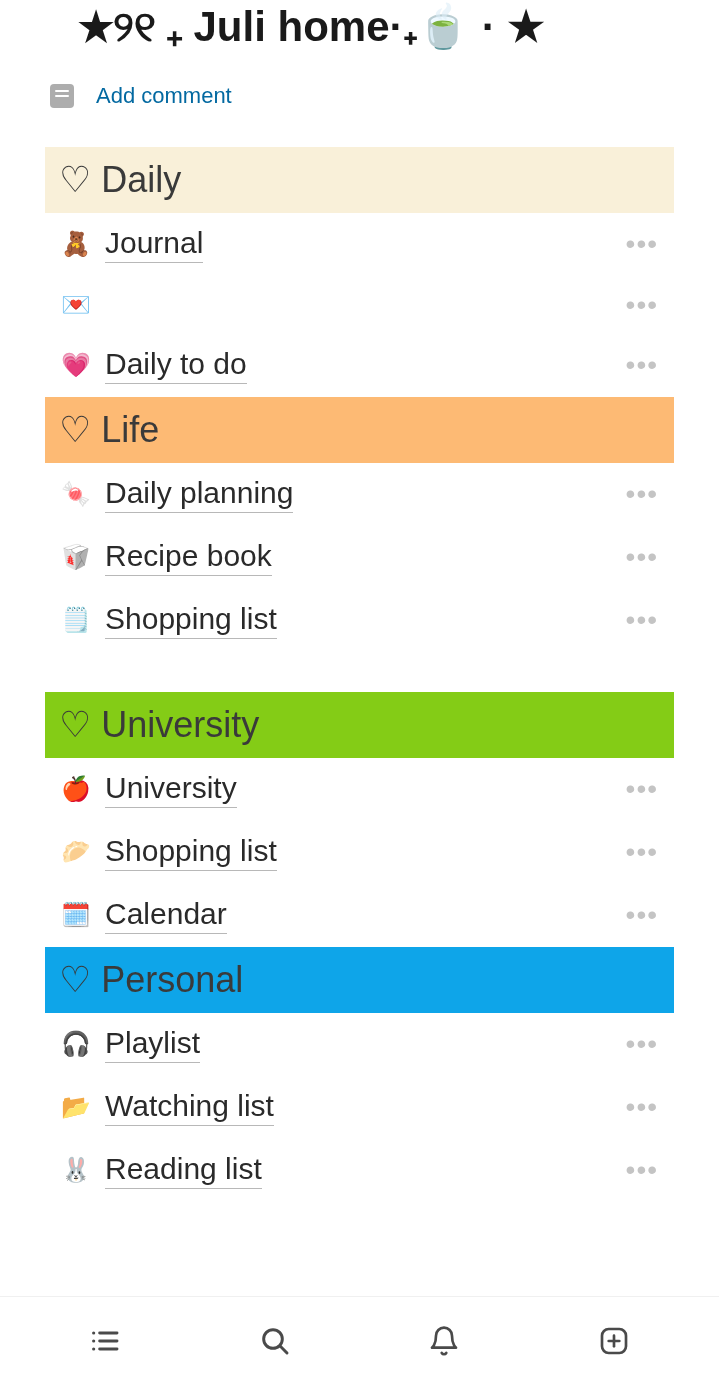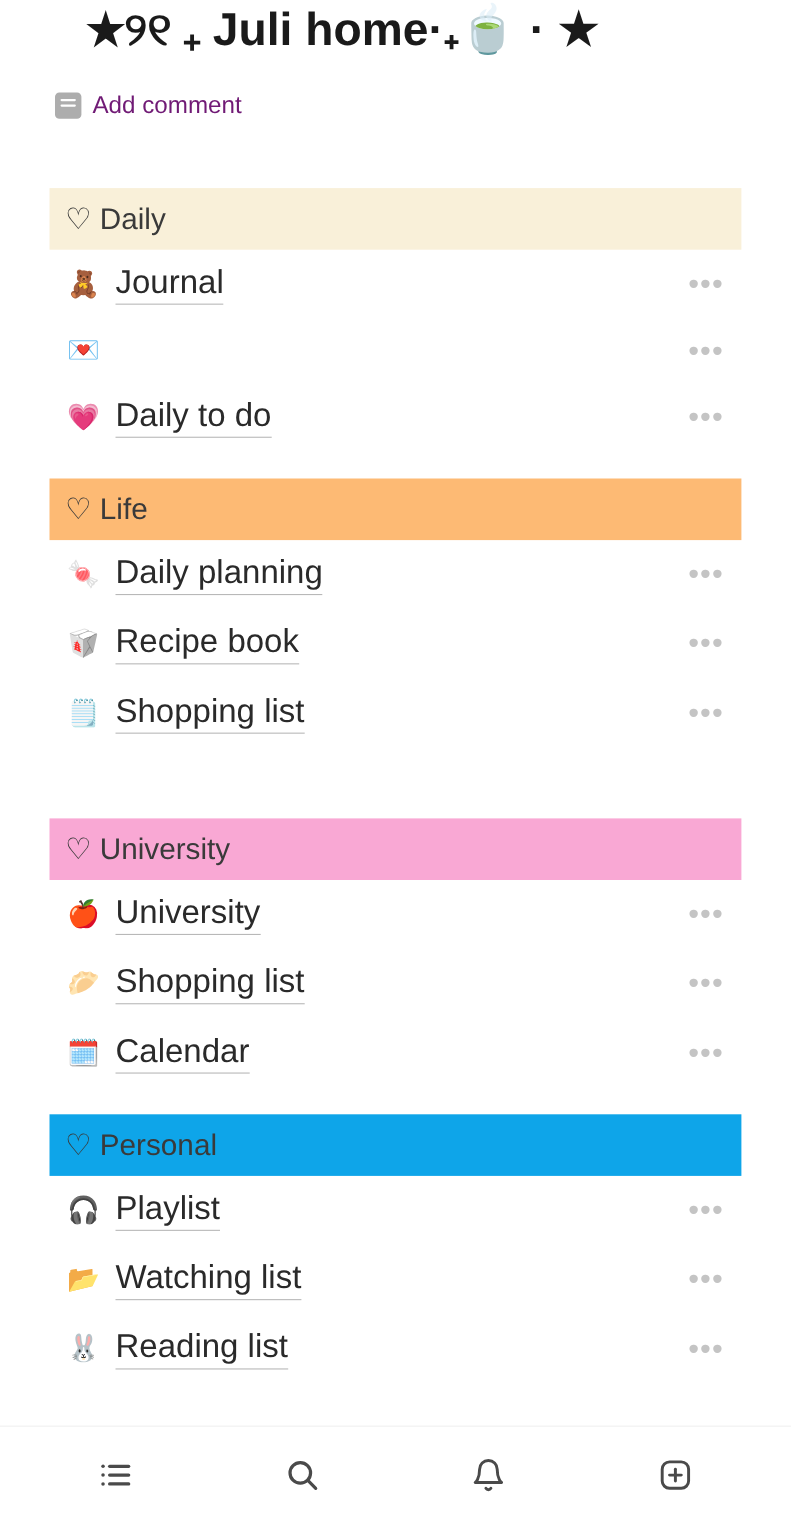--- a/index.html
+++ b/index.html
@@ -23,23 +23,23 @@
     .page-title {
       font-size: 42px;
       font-weight: 700;
       color: #1a1a1a;
       padding: 0 50px 8px 79px;
       line-height: 1.3;
     }
     .add-comment {
       display: flex;
       align-items: center;
-      gap: 10px;
+      gap: 22px;
       padding: 20px 50px 38px 50px;
-      color: #701a75;
+      color: #0369a1;
       font-size: 22px;
     }
     .comment-icon {
       width: 24px;
       height: 24px;
       background: #adadad;
       border-radius: 4px;
       display: flex;
       align-items: center;
       justify-content: center;
@@ -62,32 +62,31 @@
       top: 11px;
       right: 5px;
       height: 2px;
       background: #fff;
       border-radius: 1px;
     }
     .sections {
       padding: 0 45px;
     }
     .section-header {
-      font-size: 27px;
+      font-size: 36px;
       font-weight: 400;
       color: #3a3a3a;
       padding: 12px 14px;
       display: flex;
       align-items: center;
       gap: 6px;
-      margin-top: 24px;
     }
     .section-daily { background: #f9f0d9; }
     .section-life { background: #fdba74; }
-    .section-university { background: #f9a8d4; }
+    .section-university { background: #84cc16; }
     .section-personal { background: #0ea5e9; }
     .item-row {
       display: flex;
       align-items: center;
       padding: 13px 8px 13px 16px;
       gap: 16px;
     }
     .item-emoji {
       font-size: 24px;
       width: 28px;

